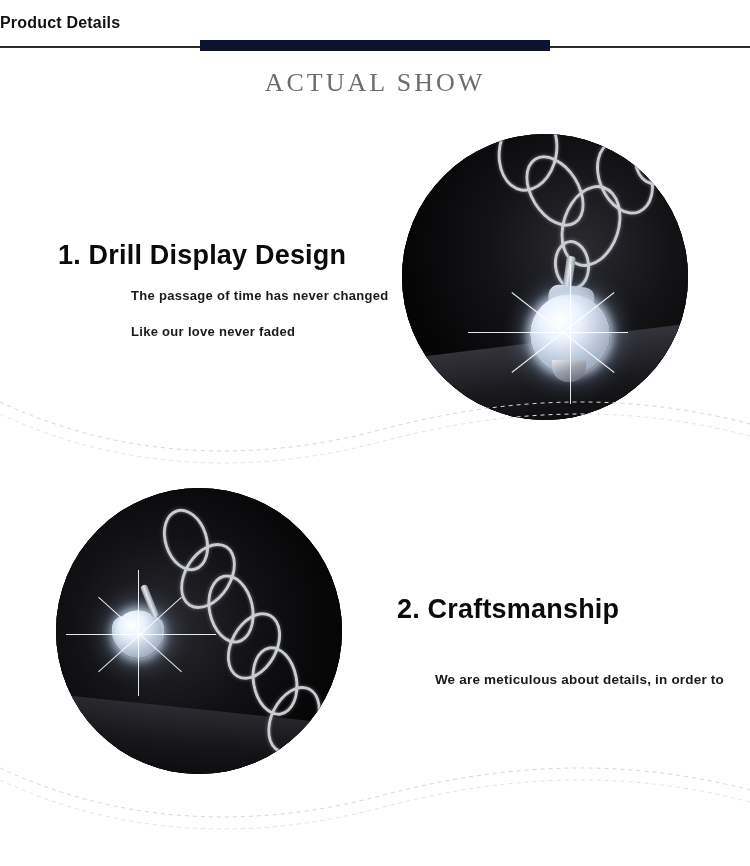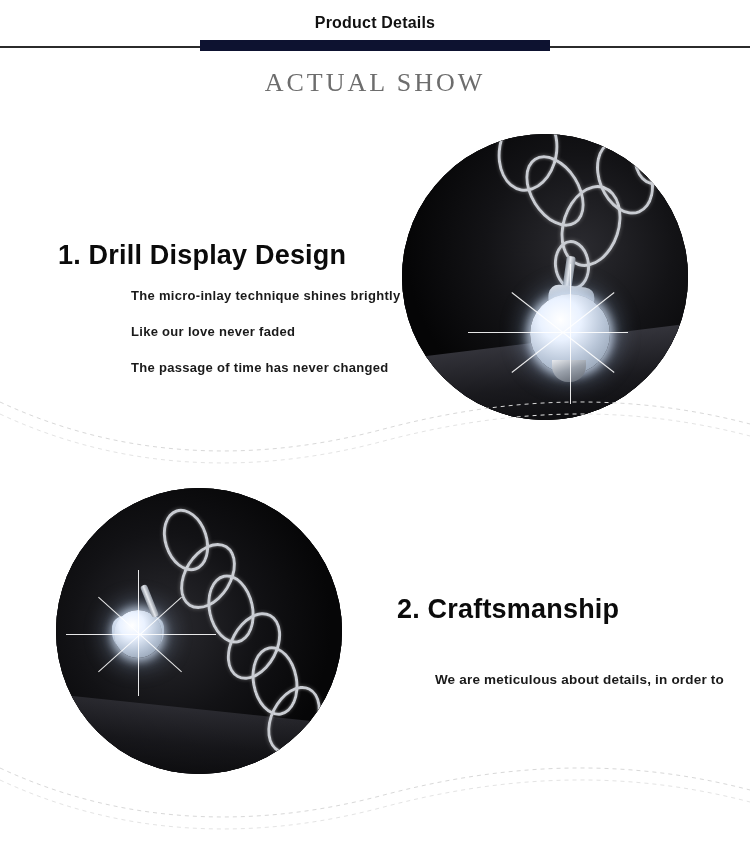--- a/index.html
+++ b/index.html
@@ -20,21 +20,21 @@
   .header {
     position: relative;
     width: 750px;
     height: 60px;
   }
   .header-title {
     position: absolute;
     top: 14px;
     left: 0;
     width: 750px;
-    text-align: center;
+    text-align: left;
     font-size: 16px;
     font-weight: bold;
     letter-spacing: 0.2px;
     color: #111111;
   }
   .header-rule {
     position: absolute;
     top: 46px;
     left: 0;
     width: 750px;
@@ -227,23 +227,22 @@
 
   <div class="sparkle h" style="top:198px; left:66px; width:160px;"></div>
   <div class="sparkle v" style="top:130px; left:168px; height:140px;"></div>
   <div class="sparkle h" style="top:198px; left:96px; width:130px; transform:rotate(38deg);"></div>
   <div class="sparkle h" style="top:198px; left:96px; width:130px; transform:rotate(-38deg);"></div>
 </div>
 
 <div class="heading heading-1">1. Drill Display Design</div>
 
 <div class="lines-1">
-  <div class="line">The micro-inlay technique shines brightly</div>
+  <div class="line">The passage of time has never changed</div>
   <div class="line">Like our love never faded</div>
-  <div class="line">The passage of time has never changed</div>
 </div>
 
 <svg class="wave wave-1" viewBox="0 0 750 90">
   <path d="M0,22 C120,78 250,84 380,50 C500,18 620,10 750,44" fill="none" stroke="#d8d8d8" stroke-width="1" stroke-dasharray="4 4"></path>
   <path d="M0,34 C120,90 250,96 380,62 C500,30 620,22 750,56" fill="none" stroke="#e4e4e4" stroke-width="1" stroke-dasharray="4 4"></path>
 </svg>
 
 <div class="photo-circle photo-2">
   <div class="backdrop two"></div>
   <div class="surface two"></div>

